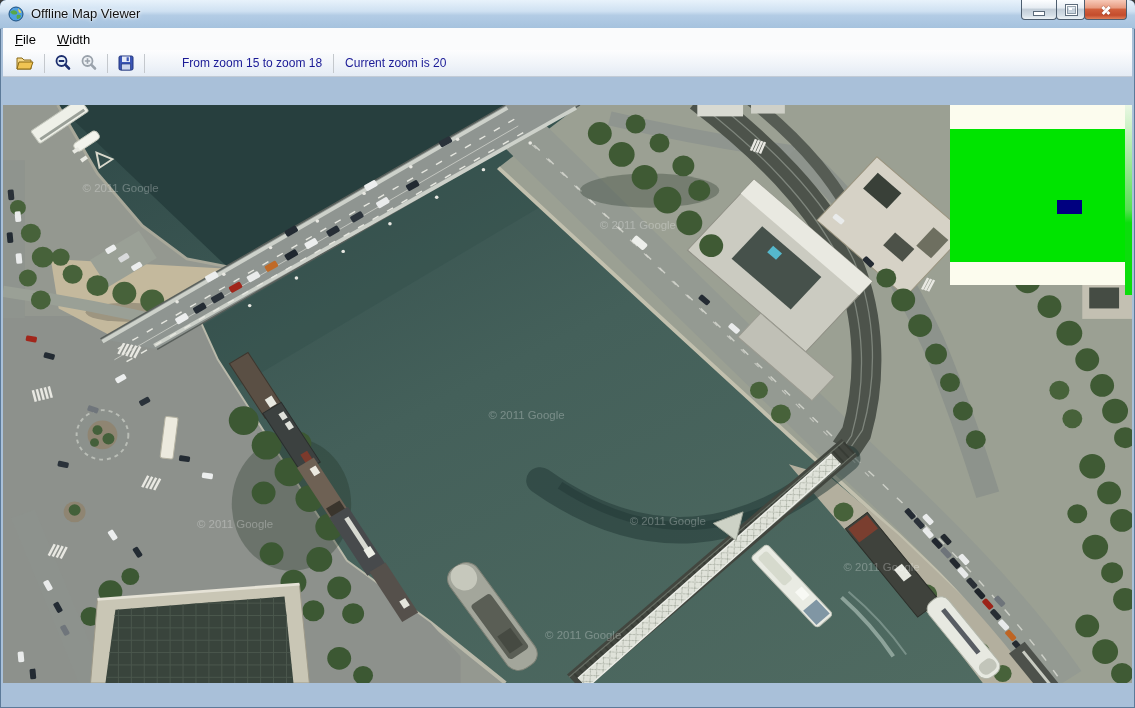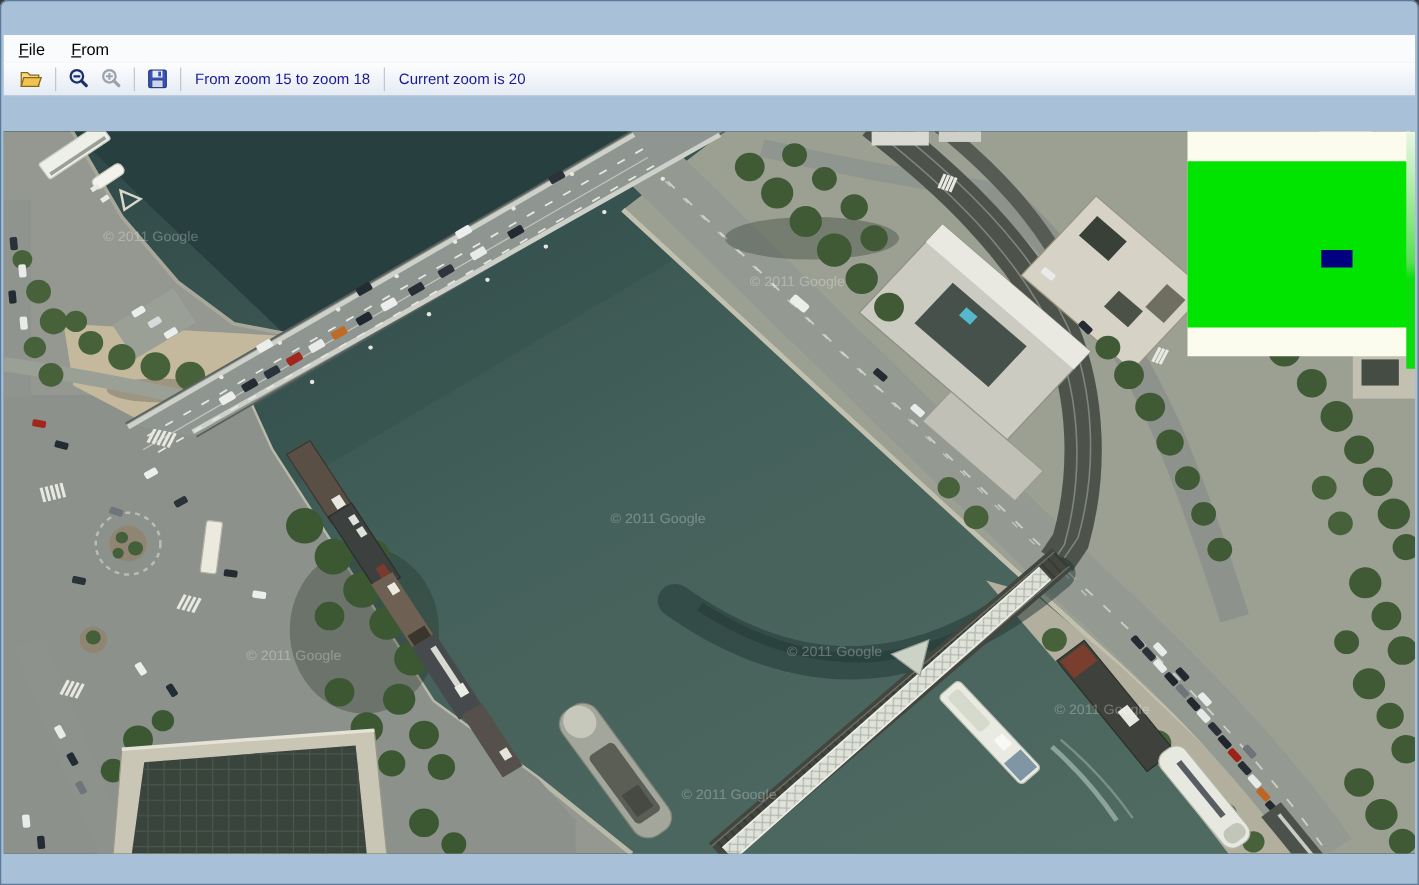--- a/index.html
+++ b/index.html
@@ -32,21 +32,21 @@
     border-bottom:1px solid #e3e6ea;display:flex;align-items:center;font-size:13px;color:#000000;}
   .menu-item{padding:3px 9px;margin-left:3px;cursor:default;}
   .menu-item::first-letter{text-decoration:underline;}
   
   .toolbar{position:absolute;top:50px;left:3px;right:3px;height:27px;
     background:linear-gradient(180deg,#fdfdfe 0%,#f0f4f9 55%,#e4ebf4 100%);
     border-bottom:1px solid #c2cbd6;display:flex;align-items:center;padding-left:10px;box-sizing:border-box;}
   .tb-btn{width:26px;height:23px;display:flex;align-items:center;justify-content:center;cursor:pointer;}
   .tb-sep{width:1px;height:19px;background:#c4c8cd;margin:0 5px;}
   .tb-label{font-size:12px;color:#1a1a96;white-space:nowrap;padding:0 6px;}
-  .tb-label.first{}
+  .tb-label.first{margin-left:26px;}
   
   .map-area{position:absolute;top:77px;left:3px;right:3px;bottom:25px;overflow:hidden;background:#44605a;margin-top:28px;}
   .map-area svg{display:block;width:100%;height:100%;}
   .wm{font-size:11.5px;fill:#ffffff;opacity:.27;font-family:"Liberation Sans",sans-serif;}
   
   .minimap{position:absolute;top:0;right:4px;width:178px;height:180px;background:#FCFCEE;}
   .minimap-green{position:absolute;left:0;top:24px;width:178px;height:133px;background:#00E400;}
   .minimap-view{position:absolute;left:107px;top:95px;width:25px;height:14px;background:#000080;}
   .minimap-strip{position:absolute;top:0;right:0;width:7px;height:190px;
     background:linear-gradient(180deg,#eaf7e4 0%,#9fe898 30%,#57e052 55%,#0cdd0c 62%,#0cdd0c 100%);}
@@ -56,24 +56,46 @@
     border:1px solid #8e9399;font-size:13px;color:#0a0a0a;line-height:18px;padding:0 3px;
     white-space:nowrap;overflow:hidden;}
   .grip{position:absolute;right:1px;bottom:1px;width:13px;height:13px;cursor:nwse-resize;
     background:repeating-linear-gradient(-45deg,transparent 0 3px,#ffffff 3px 4px,#8f9396 4px 5px,transparent 5px 7px);}
 </style>
 </head>
 <body>
 
 <div class="window">
 
+  <div class="titlebar">
+    <svg class="app-icon" viewBox="0 0 16 16">
+      <circle cx="8" cy="8" r="7" fill="#4f9fe0" stroke="#1d4f7e"></circle>
+      <path d="M2,6 Q5,3 8,5 Q10,6 9,8 Q6,9 4,8 Z" fill="#58a848"></path>
+      <path d="M9,9 Q12,8 13,10 Q12,13 9,13 Q8,11 9,9 Z" fill="#58a848"></path>
+      <path d="M10,2.5 Q13,4 13.5,7 L11,6.5 Q10,4 10,2.5 Z" fill="#e8d24a"></path>
+    </svg>
+    <span class="title-text">Offline Map Viewer</span>
+    <div class="win-btns">
+      <div class="win-btn min">
+          <span class="glyph-min"></span>
+        </div>
+      <div class="win-btn max">
+          <span class="glyph-max">
+            <i></i>
+          </span>
+        </div>
+      <div class="win-btn close">
+          <span class="glyph-x"></span>
+        </div>
+    </div>
+  </div>
 
   <div class="menubar">
     <span class="menu-item">File</span>
-    <span class="menu-item">From</span>
+    <span class="menu-item">Width</span>
   </div>
 
   <div class="toolbar">
     <div class="tb-btn">
       <svg width="20" height="16" viewBox="0 0 20 16">
         <path d="M1,4 L1,14 L15,14 L15,5 L8,5 L6,3 L1,3 Z" fill="#f5d98a" stroke="#8a6914"></path>
         <path d="M3,7 L17,7 L14.5,14 L1,14 Z" fill="#f0c453" stroke="#8a6914"></path>
       </svg>
     </div>
     <div class="tb-sep"></div>

